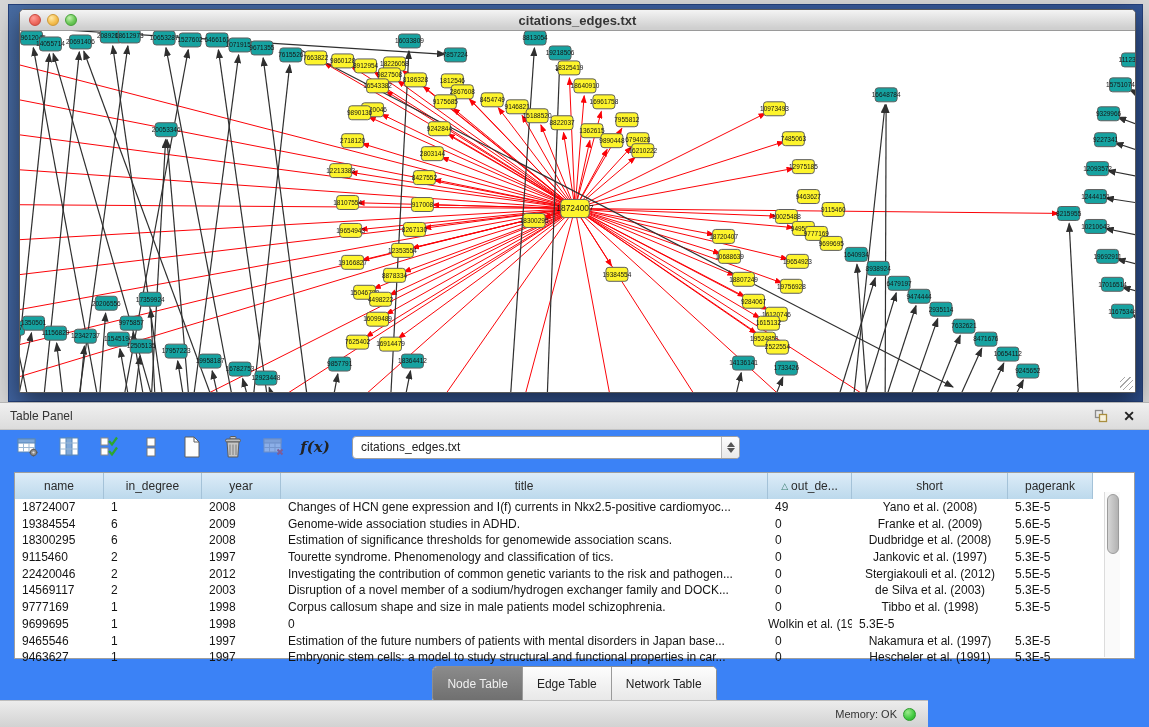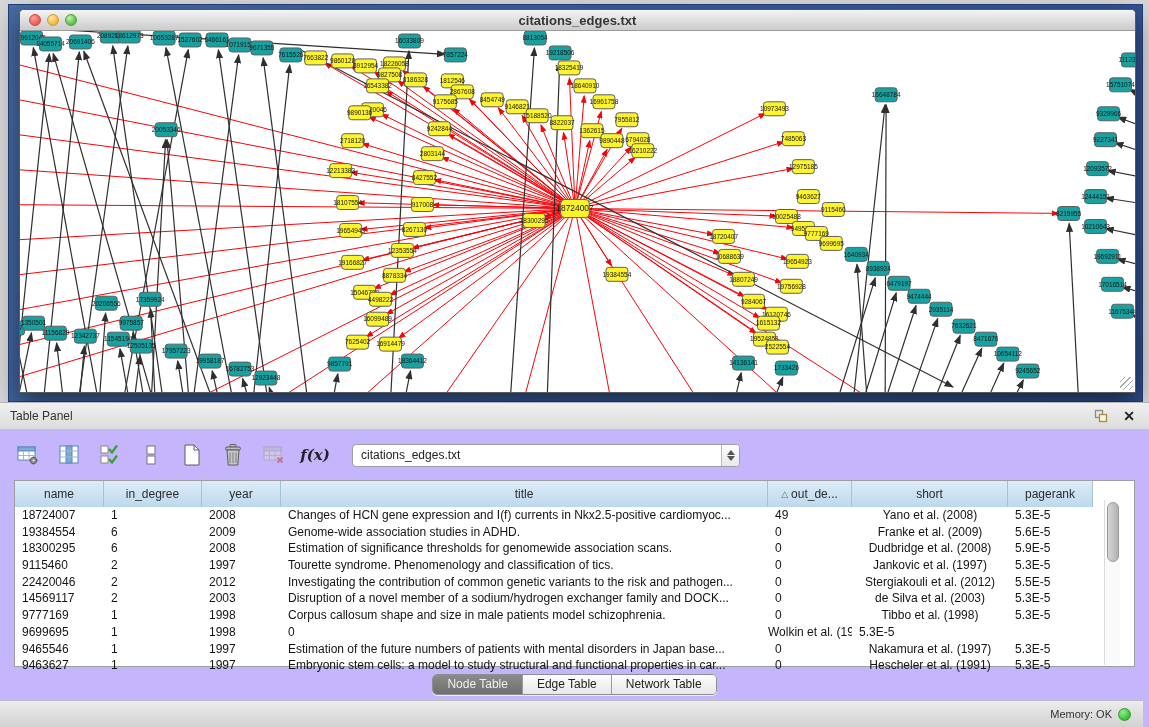--- a/index.html
+++ b/index.html
@@ -23,31 +23,31 @@
   .light { width:12px; height:12px; border-radius:50%; display:inline-block; }
   .light.red    { background:radial-gradient(circle at 35% 30%,#ff9d96,#ee6a5f 55%,#d5503f); border:1px solid #c9463c; }
   .light.yellow { background:radial-gradient(circle at 35% 30%,#ffe9a8,#f5bf4f 55%,#df9f35); border:1px solid #cf9a36; }
   .light.green  { background:radial-gradient(circle at 35% 30%,#c4f2b0,#6cc958 55%,#4aa93c); border:1px solid #47a239; }
   .wtitle { flex:1; text-align:center; font-size:13px; font-weight:600; color:#353535; }
   .canvas { position:relative; width:100%; height:361px; background:#fff; overflow:hidden; }
   .grip { position:absolute; right:2px; bottom:2px; width:13px; height:13px;
     background:repeating-linear-gradient(135deg,transparent 0 3px,#a8a8a8 3px 4px); }
 
   
-  .panel { position:absolute; left:0; top:402px; width:1149px; height:325px; background:#c4b5fd; }
+  .panel { position:absolute; left:0; top:402px; width:1149px; height:325px; background:#3b82f6; }
   .panel-header { height:28px; background:linear-gradient(#f0f0f0,#dcdcdc);
     border-top:1px solid #b5b5b5; border-bottom:1px solid #c3c3c3;
     display:flex; align-items:center; padding:0 10px; font-size:12px; color:#333; }
   .panel-header .spacer { flex:1; }
   .ph-btn { width:20px; height:18px; display:flex; align-items:center; justify-content:center;
     margin-left:8px; cursor:default; }
   .close-x { font-size:14px; font-weight:bold; color:#222; line-height:1; }
 
   .panel-body { padding:0 14px; }
-  .toolbar { margin-top:8px; height:34px; display:flex; align-items:center; gap:13px; }
+  .toolbar { height:34px; display:flex; align-items:center; gap:13px; }
   .tbtn { width:28px; height:28px; display:flex; align-items:center; justify-content:center; }
   .tbtn.disabled { opacity:.5; }
   .fx { font-family:"DejaVu Serif", serif; font-style:italic; font-size:15px; color:#222;
     font-weight:bold; }
   .dropdown { margin-left:10px; width:388px; height:23px; background:#fff;
     border:1px solid #9f9f9f; border-radius:4px; display:flex; align-items:center;
     font-size:12px; color:#222; overflow:hidden; }
   .dropdown .value { flex:1; padding-left:8px; }
   .dropdown .stepper { width:18px; align-self:stretch; border-left:1px solid #b9b9b9;
     display:flex; flex-direction:column; align-items:center; justify-content:center; gap:1px;
@@ -74,27 +74,27 @@
   .vlane { position:absolute; top:19px; right:14px; bottom:1px; width:16px;
     background:#fafafa; border-left:1px solid #dcdcdc; }
   .vthumb { position:absolute; top:2px; left:1.5px; width:12px; height:60px;
     border:1px solid #9b9b9b; border-radius:7px;
     background:linear-gradient(90deg,#d6d6d6,#b2b2b2); }
 
   
   .tabs { margin-top:7px; display:flex; justify-content:center; }
   .seg { display:inline-flex; border:1px solid #8e8e8e; border-radius:5px; overflow:hidden;
     background:#f5f5f5; box-shadow:0 1px 0 rgba(255,255,255,.7); }
-  .tab { padding:2px 14px; font-size:12px; color:#222; line-height:15px;
+  .tab { padding:10px 14px; font-size:12px; color:#222; line-height:15px;
     background:linear-gradient(#fdfdfd,#e7e7e7); border-right:1px solid #9a9a9a; }
   .tab:last-child { border-right:none; }
   .tab.selected { background:linear-gradient(#8b8b8b,#6e6e6e); color:#f0f0f0; }
 
   
-  .statusbar { position:absolute; left:0; bottom:0; width:1143px; height:27px;
+  .statusbar { position:absolute; left:0; bottom:0; width:928px; height:27px;
     background:linear-gradient(#ececec,#d2d2d2); border-top:1px solid #bdbdbd;
     display:flex; align-items:center; justify-content:flex-end; padding-right:12px; gap:6px; }
   .mem-label { font-size:11px; color:#333; }
   .mem-dot { width:13px; height:13px; border-radius:50%;
     background:radial-gradient(circle at 35% 30%,#9dea8d,#3fc93f 60%,#2ba32b);
     border:1px solid #2d9a2d; }
 
   svg text { font-family:"Liberation Sans", sans-serif; }
 </style>
 </head>

